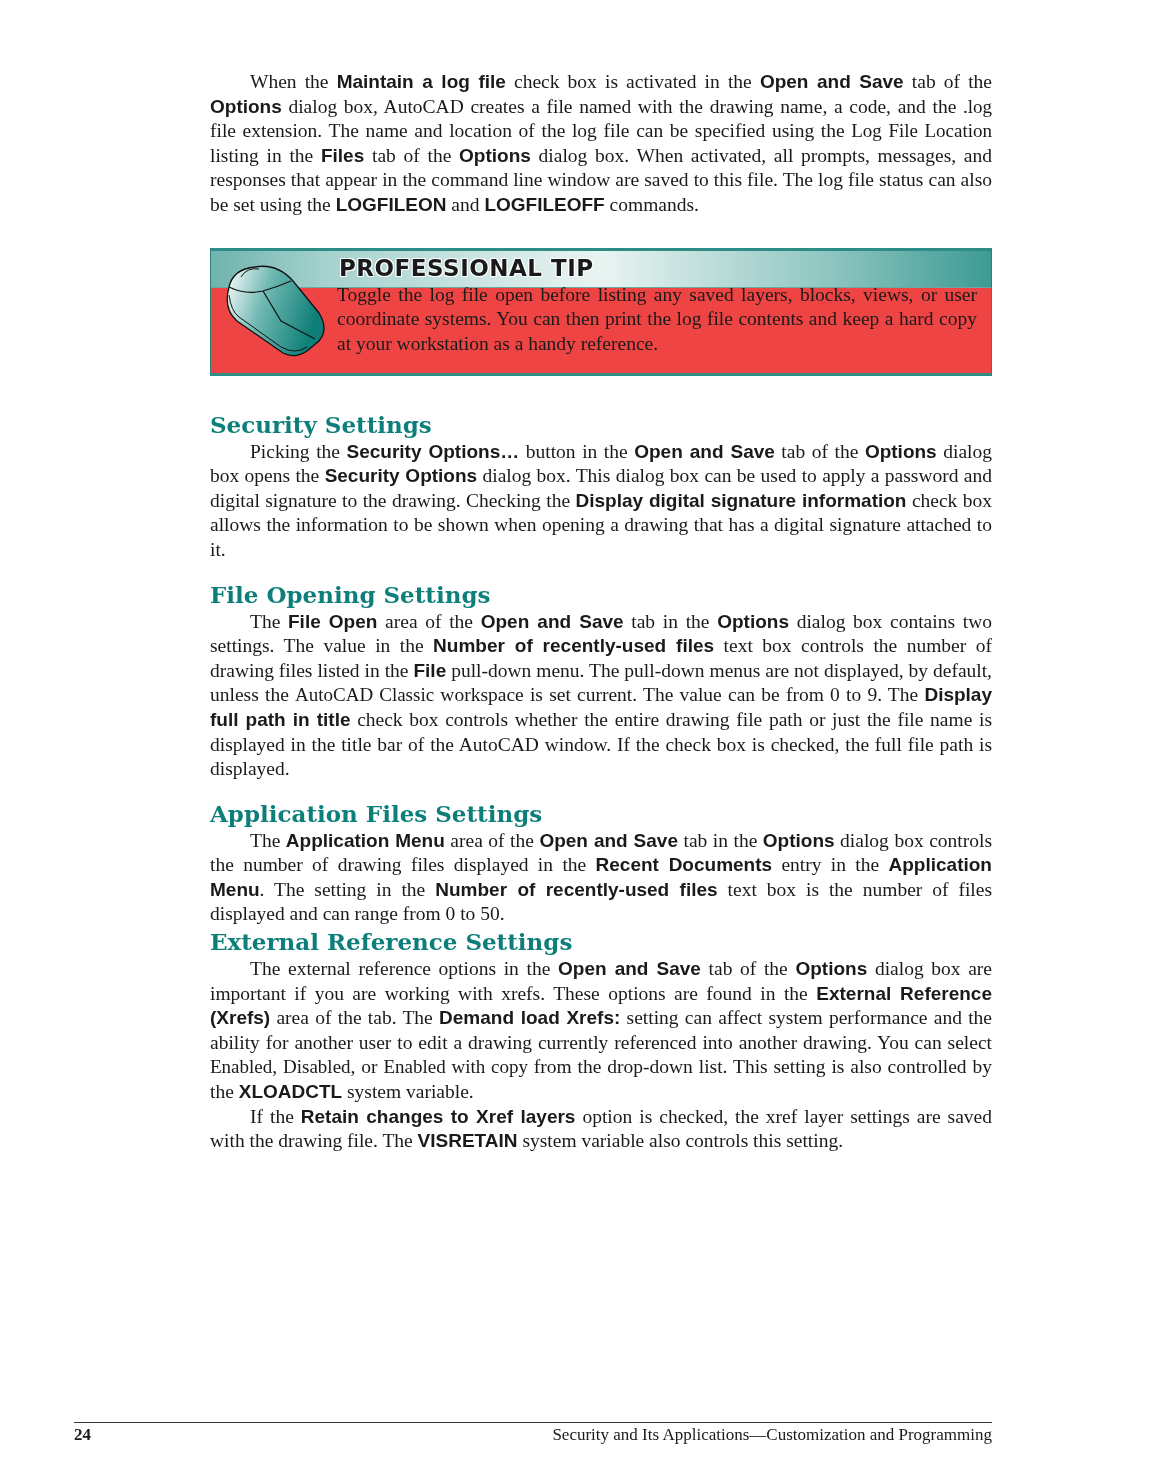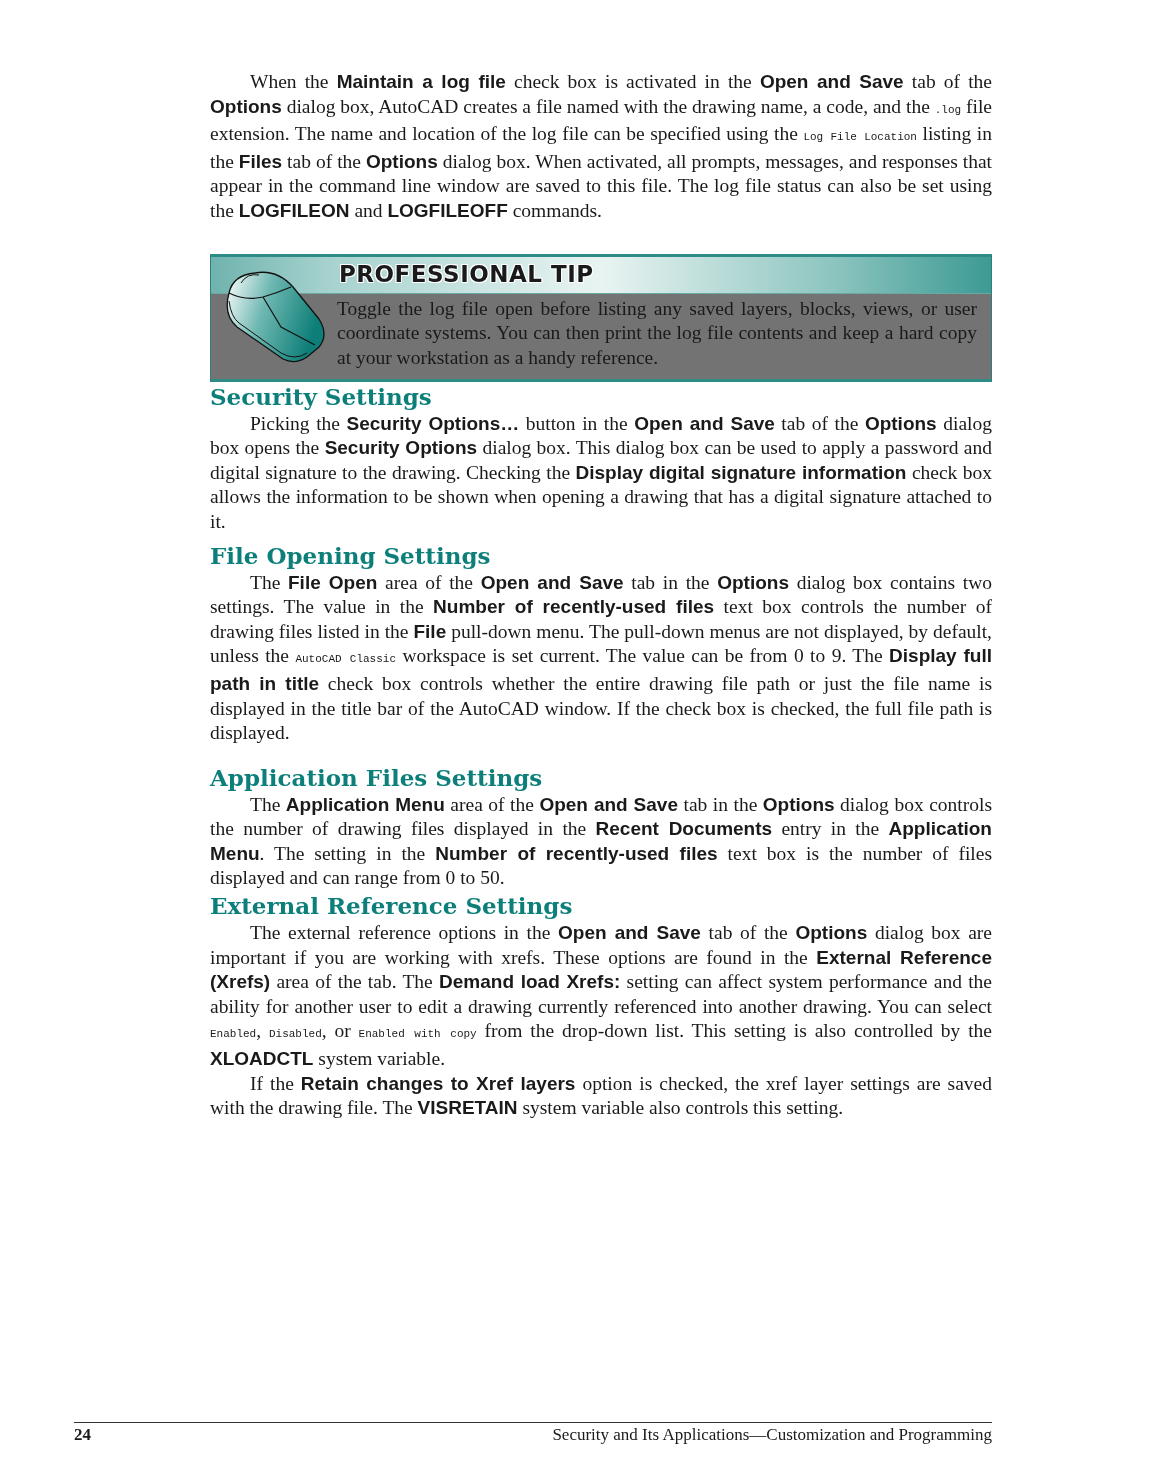--- a/index.html
+++ b/index.html
@@ -1,33 +1,33 @@
 <!DOCTYPE html>
 <html><head>
 <meta charset="utf-8">
 <style>
   html, body { margin: 0; padding: 0; background: #ffffff; }
   body { width: 1156px; height: 1479px; position: relative; overflow: hidden;
          font-family: "Liberation Serif", "DejaVu Serif", serif; color: #1a1a1a; }
   .page { position: absolute; left: 210px; top: 70px; width: 782px; }
   p.para { margin: 0; font-size: 19.5px; line-height: 24.6px; text-align: justify; text-indent: 40px; }
   b.ui { font-family: "Liberation Sans", "DejaVu Sans", sans-serif; font-weight: bold; font-size: 19px; }
-  span.uiplain { font-family: Liberation Mono, monospace; font-size: 11px; }
+  span.uiplain { font-family: Liberation Serif, serif; font-size: 19px; }
   h2.sec { margin: 0; font-family: "DejaVu Serif", serif; font-weight: bold; color: #0d7f7a;
            font-size: 23px; line-height: 30px; }
   .tip { position: relative; margin-top: 30px; width: 780px; height: 122px;
          border: 1px solid #2f7f7c; border-top: 3px solid #2e8c86; border-bottom: 3px solid #2e8c86;
-         background: #737373; }
+         background: #ef4444; }
   .tip-band { position: absolute; left: 0; top: 0; right: 0; height: 36px;
               background: linear-gradient(90deg, #6fb3ae 0%, #a6d2ce 15%, #e9f4f2 50%, #8cc4bf 80%, #3d9a94 100%);
               border-bottom: 1px solid #6aa8a4; }
   .tip-title { position: absolute; left: 128px; top: 4px; font-family: "DejaVu Sans", sans-serif;
                font-weight: bold; font-size: 23px; color: #1a1a1a; letter-spacing: 0.5px;
                text-shadow: -1px -1px 0 #fff, 1px -1px 0 #fff, -1px 1px 0 #fff, 1px 1px 0 #fff; }
-  .tip-body { position: absolute; left: 126px; top: 40px; width: 640px; font-size: 19.5px;
+  .tip-body { position: absolute; left: 126px; top: 32px; width: 640px; font-size: 19.5px;
               line-height: 24.6px; text-align: justify; }
   .mouse { position: absolute; left: 4px; top: 4px; }
   .footer-rule { position: absolute; left: 74px; top: 1422px; width: 918px; height: 1px; background: #333; }
   .footer-num { position: absolute; left: 74px; top: 1425px; font-weight: bold; font-size: 17px; text-align: right; }
   .footer-title { position: absolute; right: 164px; top: 1425px; font-size: 17px; }
 </style>
 </head>
 <body>
 
 <div class="page">
@@ -46,26 +46,26 @@
       <path d="M14 32 Q18 14 40 12 Q62 8 78 26 L104 58 Q114 74 104 86 L92 96 Q80 104 68 98 L22 66 Q8 54 14 32 Z" fill="url(#mg)" stroke="#111" stroke-width="1.3"></path>
       <path d="M14 32 Q30 40 48 36 Q62 32 76 26" fill="none" stroke="#111" stroke-width="1.2"></path>
       <path d="M48 36 L66 66 L100 84" fill="none" stroke="#111" stroke-width="1.2"></path>
       <path d="M14 40 Q16 56 24 62 L66 92 Q80 100 92 92" fill="none" stroke="#111" stroke-width="1"></path>
       <path d="M26 22 Q32 12 44 14" fill="none" stroke="#111" stroke-width="1"></path>
     </svg>
     <div class="tip-title">PROFESSIONAL TIP</div>
     <div class="tip-body">Toggle the log file open before listing any saved layers, blocks, views, or user coordinate systems. You can then print the log file contents and keep a hard copy at your workstation as a handy reference.</div>
   </div>
 
-  <div style="">
+  <div style="margin-top:34px">
     <h2 class="sec">Security Settings</h2>
     <p class="para">Picking the <b class="ui">Security Options…</b> button in the <b class="ui">Open and Save</b> tab of the <b class="ui">Options</b> dialog box opens the <b class="ui">Security Options</b> dialog box. This dialog box can be used to apply a password and digital signature to the drawing. Checking the <b class="ui">Display digital signature information</b> check box allows the information to be shown when opening a drawing that has a digital signature attached to it.</p>
   </div>
 
-  <div style="margin-top:6px">
+  <div style="margin-top:17px">
     <h2 class="sec">File Opening Settings</h2>
     <p class="para">The <b class="ui">File Open</b> area of the <b class="ui">Open and Save</b> tab in the <b class="ui">Options</b> dialog box contains two settings. The value in the <b class="ui">Number of recently-used files</b> text box controls the number of drawing files listed in the <b class="ui">File</b> pull-down menu. The pull-down menus are not displayed, by default, unless the <span class="uiplain">AutoCAD Classic</span> workspace is set current. The value can be from 0 to 9. The <b class="ui">Display full path in title</b> check box controls whether the entire drawing file path or just the file name is displayed in the title bar of the AutoCAD window. If the check box is checked, the full file path is displayed.</p>
   </div>
 
   <div style="margin-top:17px">
     <h2 class="sec">Application Files Settings</h2>
     <p class="para">The <b class="ui">Application Menu</b> area of the <b class="ui">Open and Save</b> tab in the <b class="ui">Options</b> dialog box controls the number of drawing files displayed in the <b class="ui">Recent Documents</b> entry in the <b class="ui">Application Menu</b>. The setting in the <b class="ui">Number of recently-used files</b> text box is the number of files displayed and can range from 0 to 50.</p>
   </div>
 
   <div style="">

